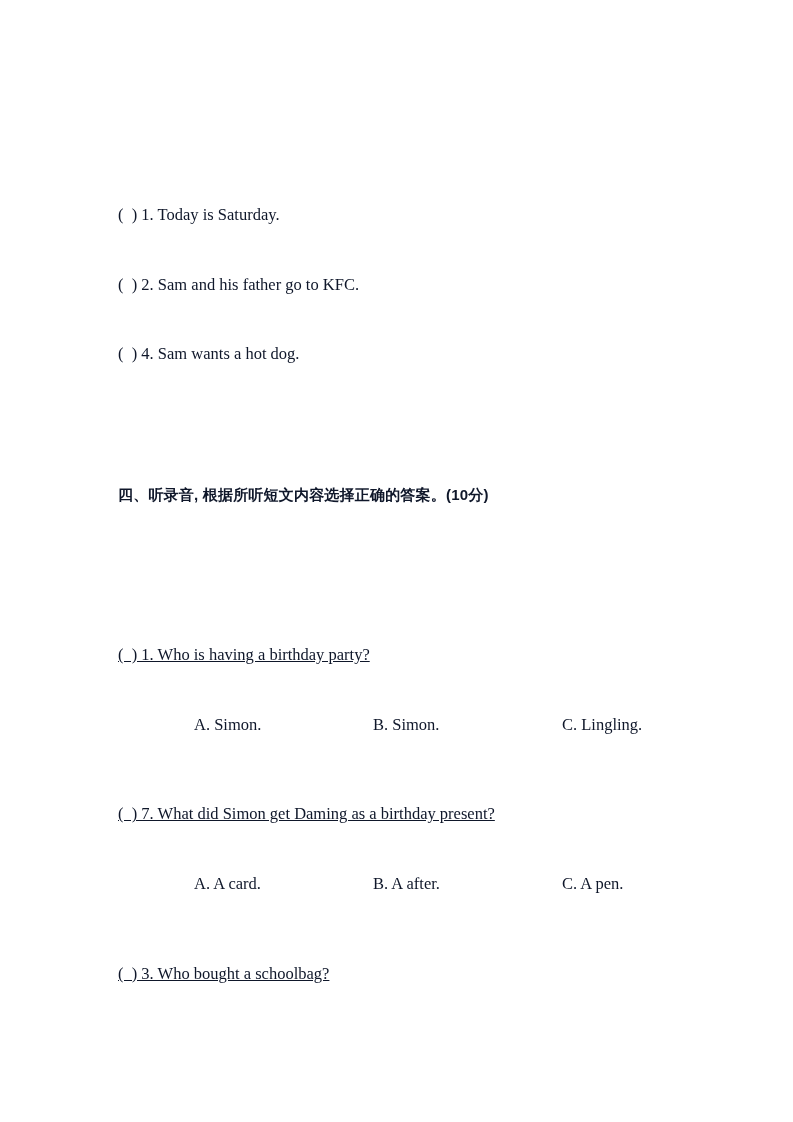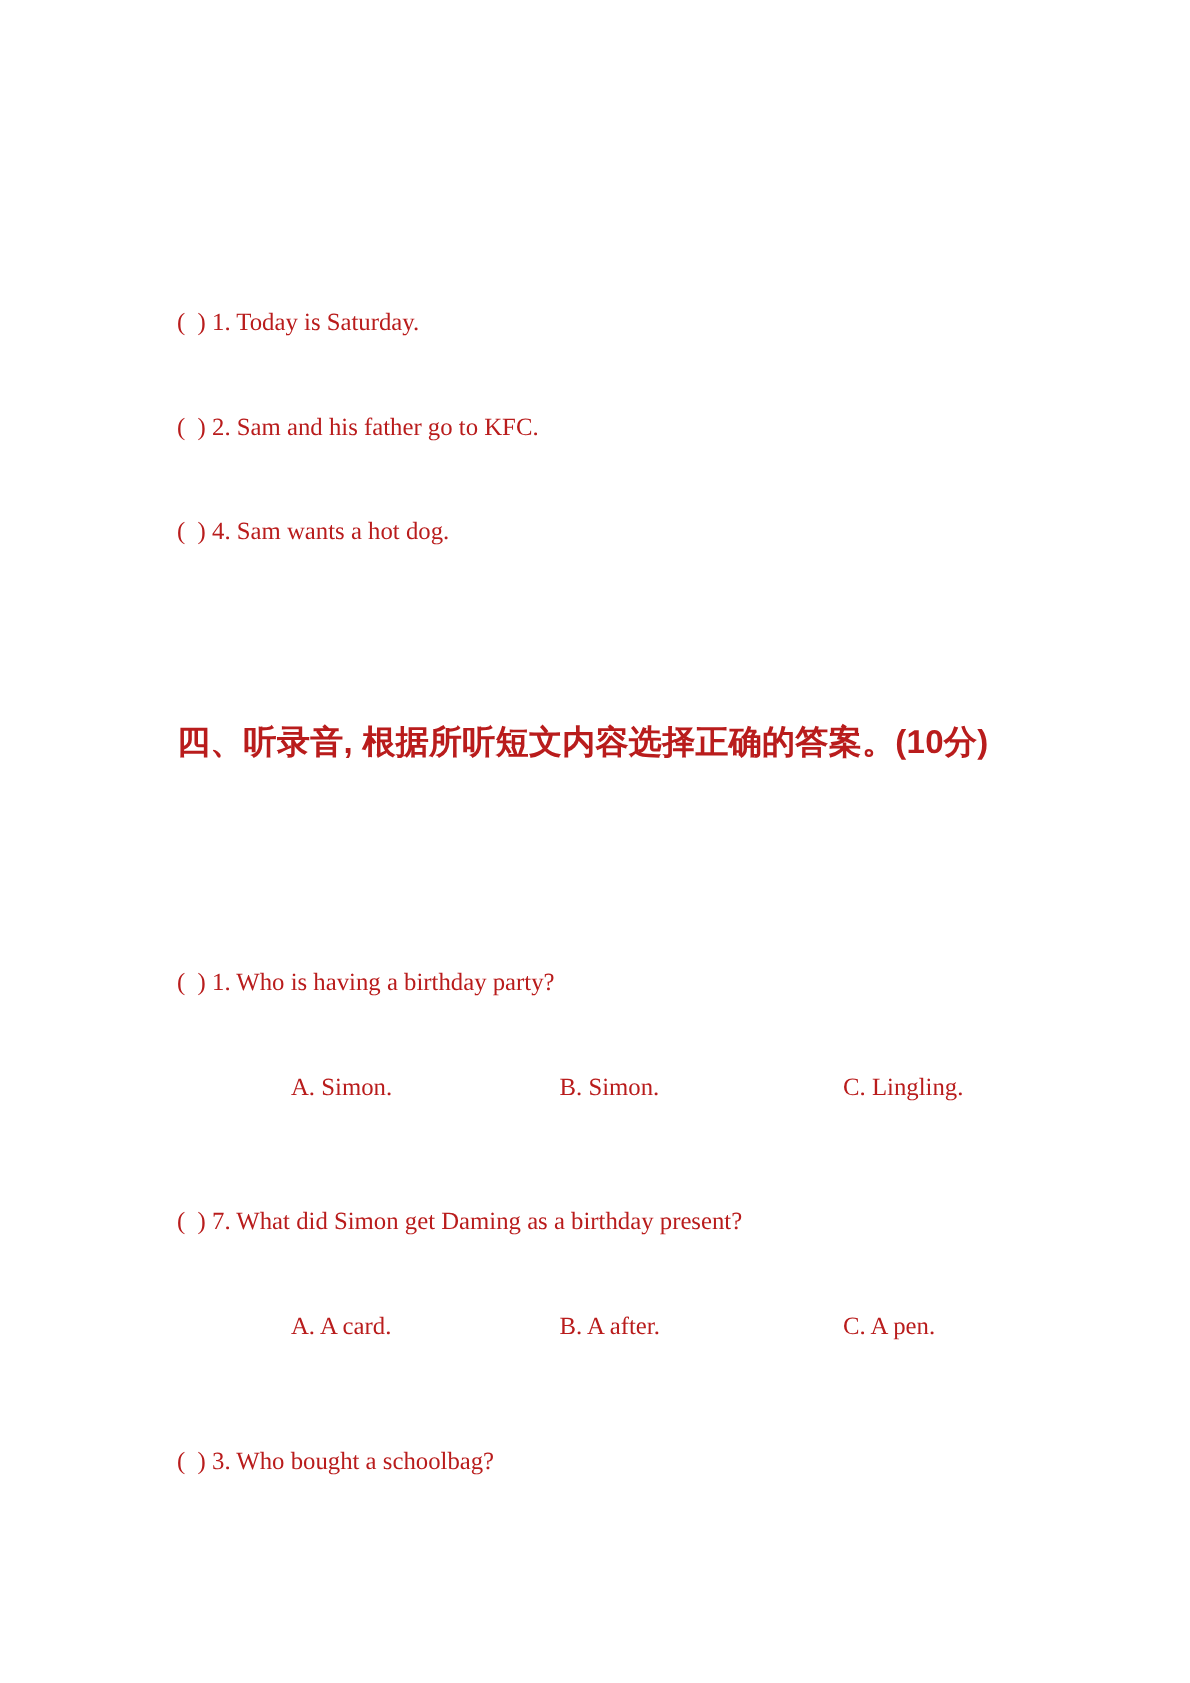--- a/index.html
+++ b/index.html
@@ -5,48 +5,49 @@
   html, body {
     margin: 0;
     padding: 0;
     background: #ffffff;
   }
   .page {
     position: relative;
     width: 793px;
     height: 1122px;
     background: #ffffff;
-    color: #b91c1c;
+    color: #0f172a;
     font-family: "Liberation Serif", "DejaVu Serif", serif;
     overflow: hidden;
   }
   .content {
     padding: 100px 110px 0 118px;
     font-size: 16.5px;
     white-space: pre-wrap;
   }
   .tf-row {
     height: 29.7px;
     line-height: 29.7px;
   }
   .section-heading {
     margin-top: 11px;
     height: 30px;
     line-height: 30px;
     font-family: "Liberation Sans", "DejaVu Sans", sans-serif;
     font-weight: 600;
-    font-size: 22px;
+    font-size: 15px;
     letter-spacing: 0.2px;
   }
   .questions {
     margin-top: 10px;
   }
   .q-row {
     height: 29.7px;
     line-height: 29.7px;
+    text-decoration: underline;
   }
   .opt-row {
     height: 29.7px;
     line-height: 29.7px;
   }
   .opt-a {
     display: inline-block;
     margin-left: 76px;
     width: 179px;
     vertical-align: top;

